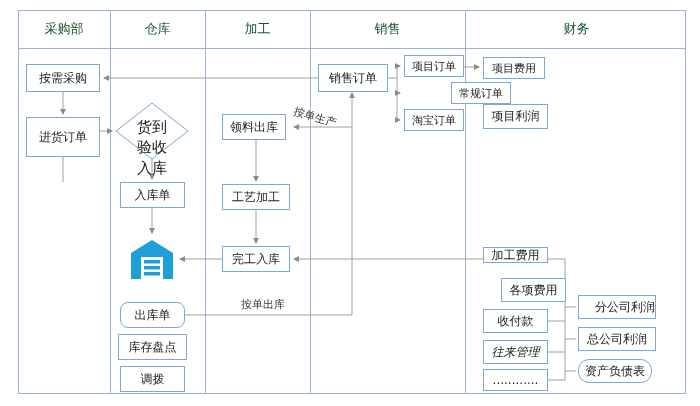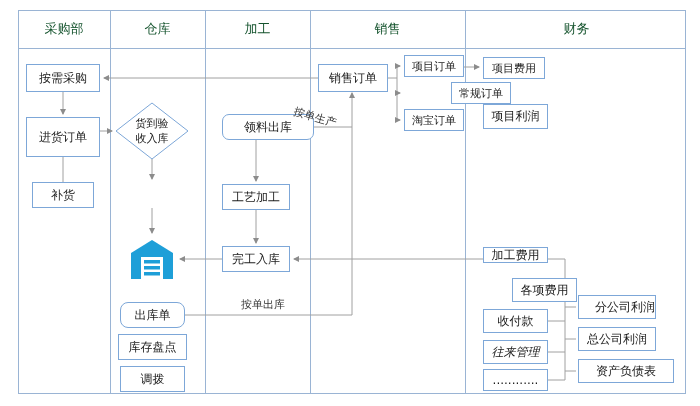--- a/index.html
+++ b/index.html
@@ -8,21 +8,21 @@
   .frame{position:absolute;left:18px;top:10px;width:668px;height:384px;
          border:1px solid #9ab4d4;box-sizing:border-box;}
   .vline{position:absolute;top:10px;height:384px;width:1px;background:#9ab4d4;}
   .hline{position:absolute;left:18px;top:48px;width:668px;height:1px;background:#9ab4d4;}
   .lane-header{position:absolute;top:10px;height:38px;display:flex;align-items:center;
          justify-content:center;font-size:13px;color:#14532d;}
   .box{position:absolute;background:#fff;border:1px solid #7da7d8;box-sizing:border-box;
        display:flex;align-items:center;justify-content:center;font-size:12px;color:#1a1a1a;
        z-index:3;white-space:nowrap;}
   .sm{font-size:11px;}
-  .diamond-text{position:absolute;z-index:3;font-size:11px;color:#1a1a1a;text-align:center;
+  .diamond-text{position:absolute;z-index:3;font-size:15px;color:#1a1a1a;text-align:center;
        line-height:1.35;word-break:break-all;background:transparent;}
   .edge-label{position:absolute;z-index:3;font-size:11px;color:#333;white-space:nowrap;}
   .rot{transform:rotate(16deg);transform-origin:left top;}
   svg.overlay{position:absolute;left:0;top:0;z-index:2;pointer-events:none;}
   .wh-icon{position:absolute;z-index:3;}
 </style>
 </head>
 <body>
 
 <div class="canvas">
@@ -82,54 +82,54 @@
       <path d="M548,259 L565,259 M548,290 L565,290 M548,321 L565,321 M548,352 L565,352 M548,380 L565,380
                M565,259 L565,380
                M565,307 L576,307 M565,339 L576,339 M565,371 L576,371"></path>
     </g>
 
     <polygon points="152,103 188,131 152,159 116,131" fill="#ffffff" stroke="#7da7d8" stroke-width="1"></polygon>
   </svg>
 
   <div class="box" style="left:26px;top:64px;width:74px;height:28px;">按需采购</div>
   <div class="box" style="left:26px;top:117px;width:74px;height:40px;">进货订单</div>
-  <div class="box" style="left:32px;top:182px;width:62px;height:26px;">补货</div>
 
   <div class="diamond-text" style="left:132px;top:117px;width:40px;">货到验收入库</div>
+  <div class="box" style="left:120px;top:182px;width:65px;height:26px;">入库单</div>
 
   <div class="wh-icon" style="left:130px;top:237px;">
     <svg width="44" height="44" viewBox="0 0 44 44">
       <polygon points="1,16 22,3 43,16 43,42 1,42" fill="#1e9fd8"></polygon>
       <rect x="11" y="20" width="22" height="22" fill="#ffffff"></rect>
       <rect x="14" y="23" width="16" height="3.5" fill="#1e9fd8"></rect>
       <rect x="14" y="29" width="16" height="3.5" fill="#1e9fd8"></rect>
       <rect x="14" y="35" width="16" height="3.5" fill="#1e9fd8"></rect>
     </svg>
   </div>
 
   <div class="box" style="left:120px;top:302px;width:65px;height:26px;border-radius:8px;">出库单</div>
   <div class="box" style="left:118px;top:334px;width:69px;height:26px;">库存盘点</div>
   <div class="box" style="left:120px;top:366px;width:65px;height:26px;">调拨</div>
 
-  <div class="box" style="left:222px;top:114px;width:92px;height:26px;border-radius:7px;">领料出库</div>
+  <div class="box" style="left:222px;top:114px;width:64px;height:26px;">领料出库</div>
   <div class="box" style="left:222px;top:184px;width:68px;height:26px;">工艺加工</div>
   <div class="box" style="left:222px;top:246px;width:68px;height:26px;">完工入库</div>
 
   <div class="box sm" style="left:404px;top:55px;width:60px;height:22px;">项目订单</div>
   <div class="box" style="left:318px;top:64px;width:70px;height:28px;">销售订单</div>
   <div class="box sm" style="left:427px;top:82px;width:60px;height:22px;margin-left:24px;">常规订单</div>
   <div class="box sm" style="left:404px;top:109px;width:60px;height:22px;">淘宝订单</div>
 
   <div class="box sm" style="left:483px;top:57px;width:62px;height:22px;">项目费用</div>
   <div class="box" style="left:483px;top:104px;width:65px;height:25px;">项目利润</div>
   <div class="box" style="left:483px;top:247px;width:65px;height:16px;">加工费用</div>
-  <div class="box" style="left:512px;top:278px;width:65px;height:24px;">各项费用</div>
+  <div class="box" style="left:501px;top:278px;width:65px;height:24px;">各项费用</div>
   <div class="box" style="left:483px;top:309px;width:65px;height:24px;">收付款</div>
   <div class="box" style="left:483px;top:340px;width:65px;height:24px;font-style:italic;">往来管理</div>
   <div class="box" style="left:483px;top:369px;width:65px;height:22px;">............</div>
   <div class="box" style="left:578px;top:295px;width:78px;height:24px;padding-left:16px;">分公司利润</div>
   <div class="box" style="left:578px;top:327px;width:78px;height:24px;">总公司利润</div>
-  <div class="box" style="left:578px;top:359px;width:96px;height:24px;">资产负债表</div>
+  <div class="box" style="left:578px;top:359px;width:74px;height:24px;border-radius:11px;">资产负债表</div>
 
   <div class="edge-label rot" style="left:296px;top:104px;">按单生产</div>
   <div class="edge-label" style="left:241px;top:297px;">按单出库</div>
 
 </div>
 
 </body></html>

